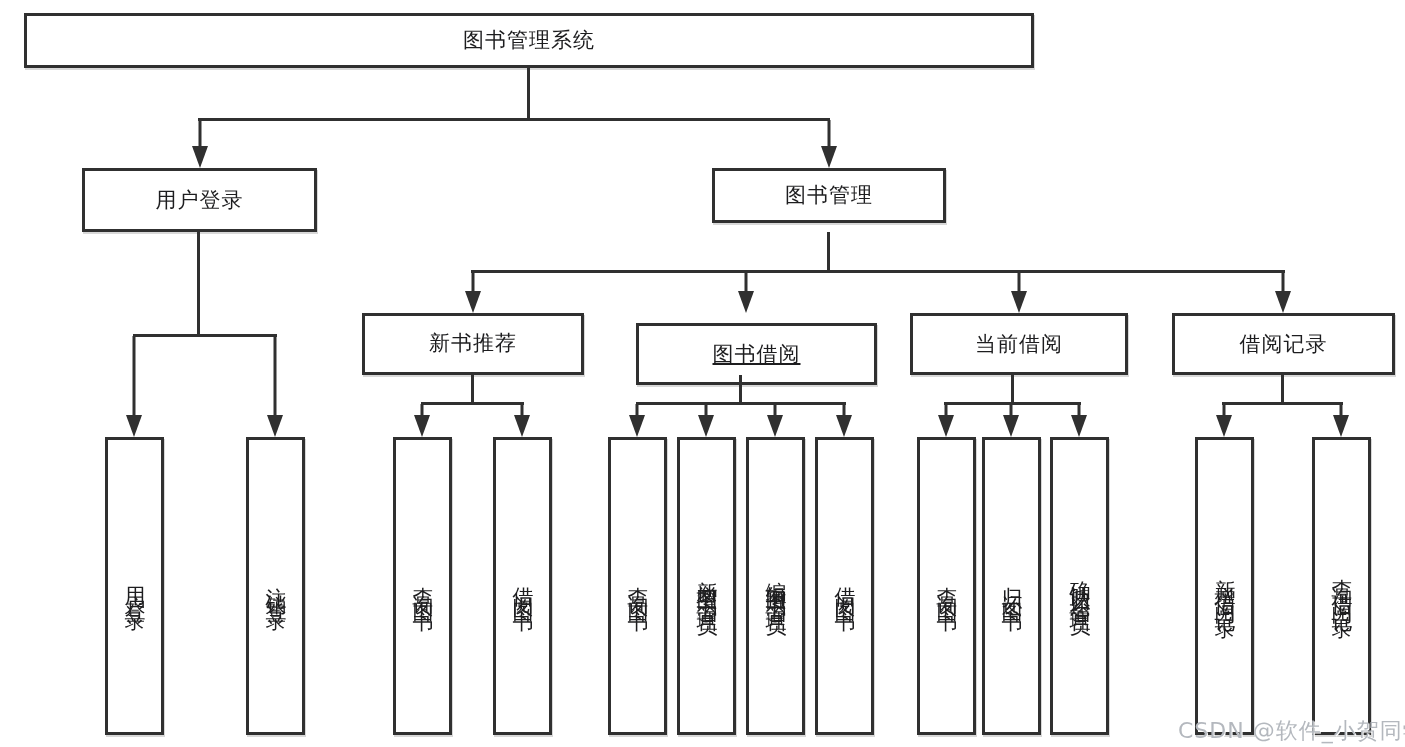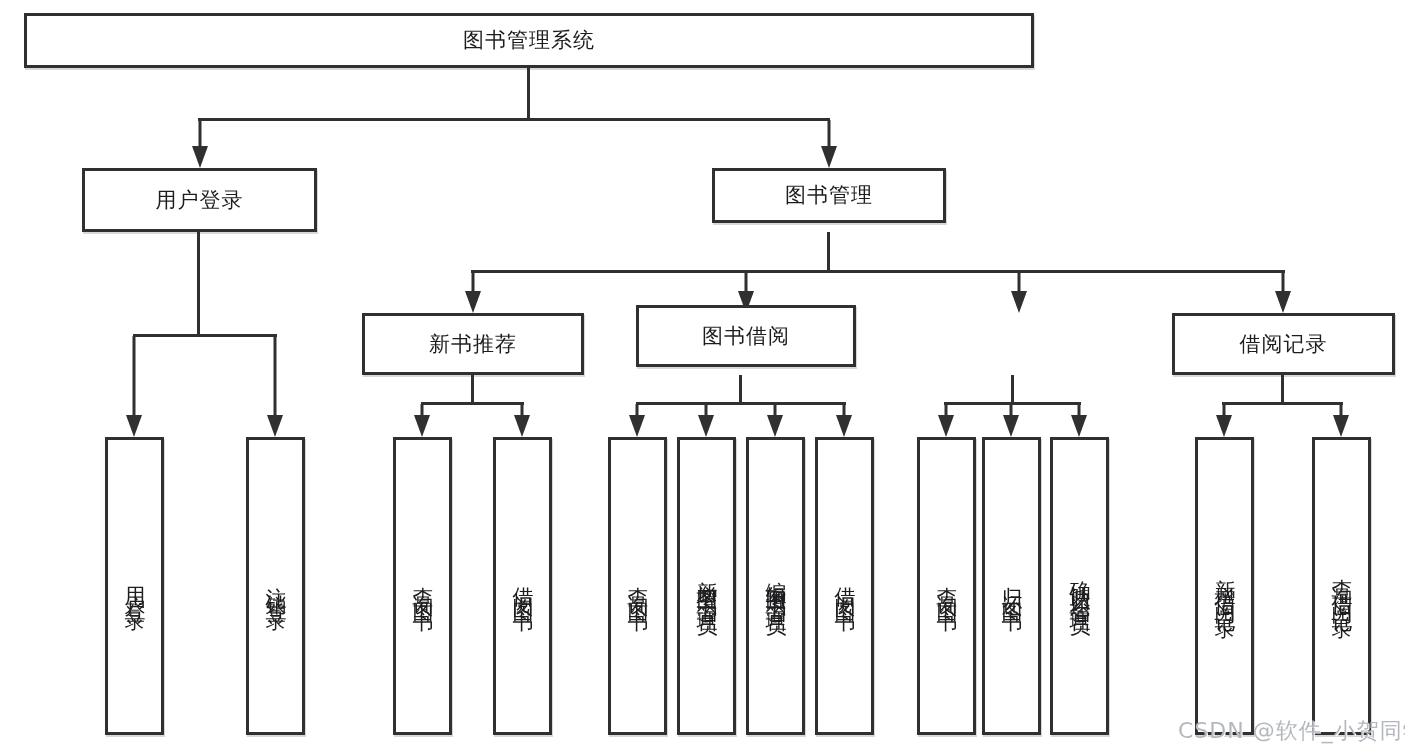--- a/index.html
+++ b/index.html
@@ -77,22 +77,23 @@
   <div class="node" style="left:82px;top:168px;width:235px;height:64px;">用户登录</div>
   <div class="node" style="left:712px;top:168px;width:234px;height:55px;">图书管理</div>
 
   <div class="vline" style="left:827px;top:232px;height:41px;"></div>
   <div class="hline" style="left:471px;top:270px;width:814px;"></div>
   <div class="arrow" style="left:465px;top:272px;height:41px;"></div>
   <div class="arrow" style="left:738px;top:272px;height:41px;"></div>
   <div class="arrow" style="left:1011px;top:272px;height:41px;"></div>
   <div class="arrow" style="left:1275px;top:272px;height:41px;"></div>
 
-  <div class="node" style="left:362px;top:313px;width:222px;height:62px;">新书推荐</div>
-  <div class="node" style="left:636px;top:305px;width:220px;height:62px;">图书借阅</div>
+  <div class="node" style="left:362px;top:313px;width:222px;height:62px;font-family:Liberation Mono, monospace;">新书推荐</div>
+  <div class="node" style="left:636px;top:323px;width:241px;height:62px;text-decoration:underline;">图书借阅</div>
+  <div class="node" style="left:910px;top:313px;width:218px;height:62px;">当前借阅</div>
   <div class="node" style="left:1172px;top:313px;width:223px;height:62px;">借阅记录</div>
 
   <div class="vline" style="left:197px;top:232px;height:104px;"></div>
   <div class="hline" style="left:133px;top:334px;width:144px;"></div>
   <div class="arrow" style="left:126px;top:336px;height:101px;"></div>
   <div class="arrow" style="left:267px;top:336px;height:101px;"></div>
 
   <div class="vline" style="left:471px;top:375px;height:29px;"></div>
   <div class="hline" style="left:421px;top:402px;width:103px;"></div>
   <div class="arrow" style="left:414px;top:404px;height:33px;"></div>

